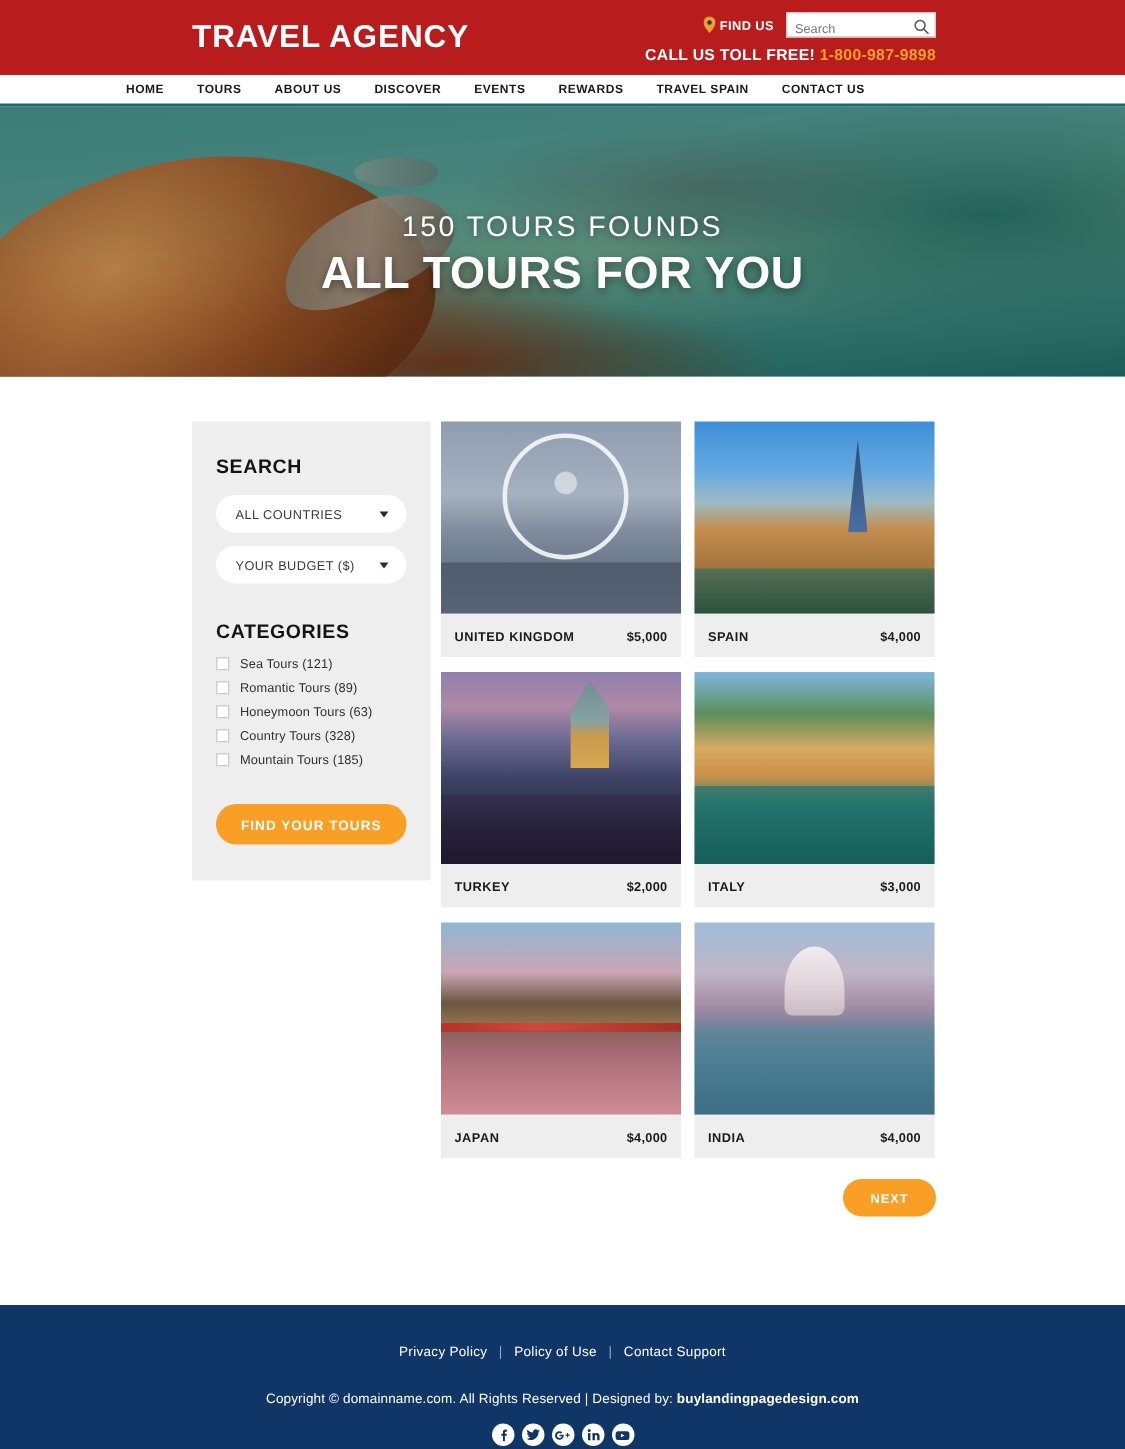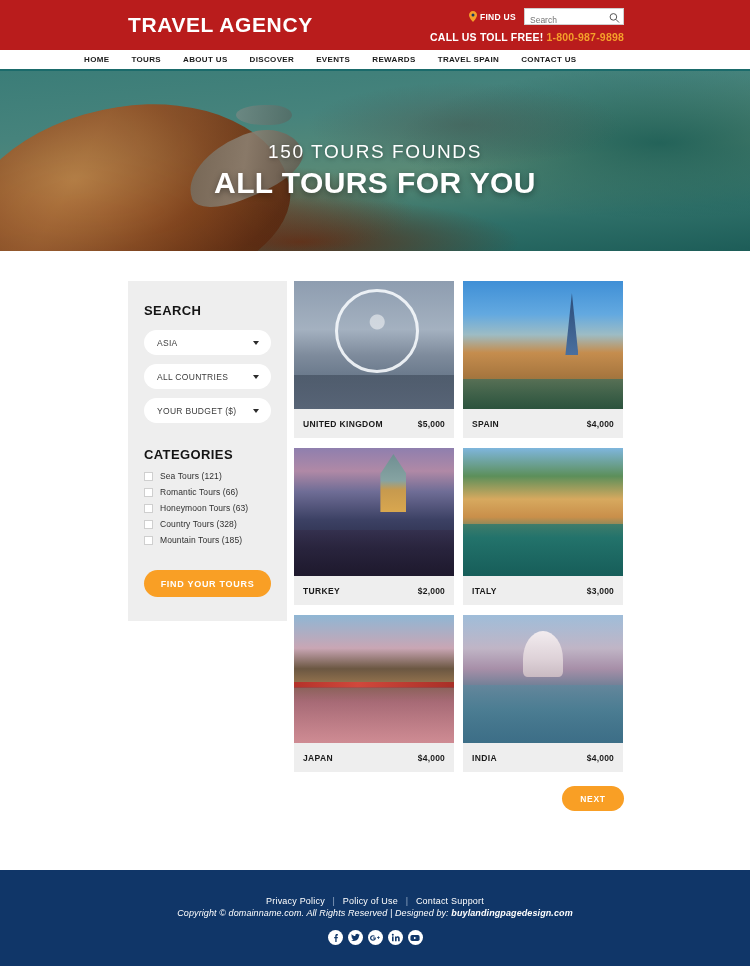--- a/index.html
+++ b/index.html
@@ -384,25 +384,24 @@
     padding-top: 26px;
   }
   .f-links {
     font-size: 9px;
     color: #ffffff;
     letter-spacing: .2px;
   }
   .f-links span { cursor: pointer; }
   .f-sep { margin: 0 5px; color: #93a8c4; }
   .f-copy {
-    margin-top: 2px;
+    margin-top: 21px;
     font-size: 9px;
     color: #ffffff;
     letter-spacing: .1px;
-    font-style: italic;
   }
   .f-brand { font-weight: bold; cursor: pointer; }
   .socials {
     margin-top: 12px;
     display: flex;
     justify-content: center;
     gap: 5px;
   }
   .soc {
     width: 15px; height: 15px;
@@ -467,41 +466,37 @@
     <div class="hero-title">ALL TOURS FOR YOU</div>
   </div>
 </section>
 
 <div class="main">
 
   <aside class="sidebar">
     <div class="side-title">SEARCH</div>
 
     <div class="select-pill">
-      <span>ASIA</span>
-      <i class="caret"></i>
-    </div>
-    <div class="select-pill">
       <span>ALL COUNTRIES</span>
       <i class="caret"></i>
     </div>
     <div class="select-pill">
       <span>YOUR BUDGET ($)</span>
       <i class="caret"></i>
     </div>
 
     <div class="cat-title">CATEGORIES</div>
 
     <div class="cat-row">
       <span class="cat-box"></span>
       <span class="cat-label">Sea Tours (121)</span>
     </div>
     <div class="cat-row">
       <span class="cat-box"></span>
-      <span class="cat-label">Romantic Tours (66)</span>
+      <span class="cat-label">Romantic Tours (89)</span>
     </div>
     <div class="cat-row">
       <span class="cat-box"></span>
       <span class="cat-label">Honeymoon Tours (63)</span>
     </div>
     <div class="cat-row">
       <span class="cat-box"></span>
       <span class="cat-label">Country Tours (328)</span>
     </div>
     <div class="cat-row">

